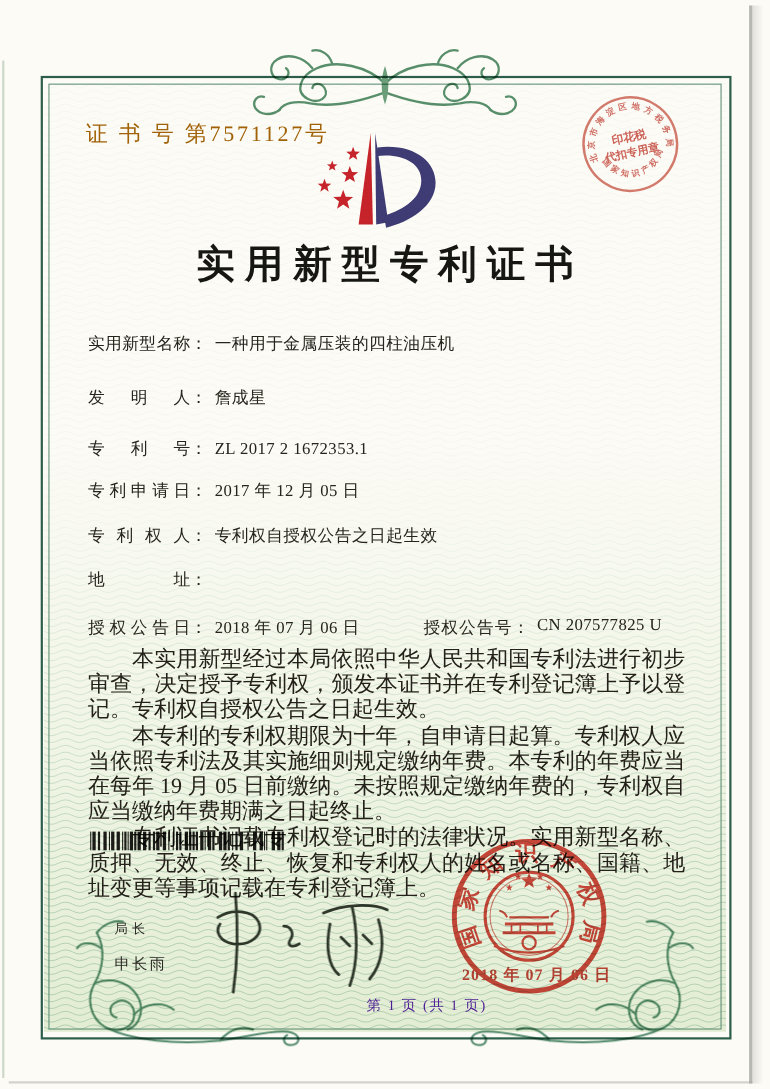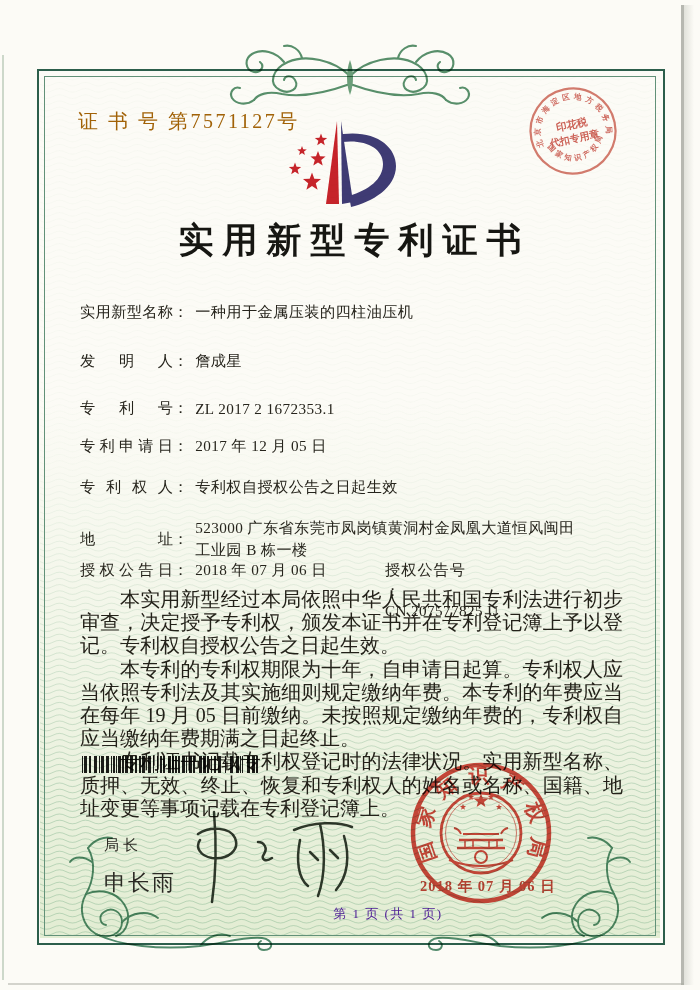--- a/index.html
+++ b/index.html
@@ -25,27 +25,27 @@
   .cert-no{top:108px;left:78px;font-size:20px;letter-spacing:2.5px;color:#a16207;}
   .title{top:217px;left:38px;width:624px;margin:0;text-align:center;font-size:35px;
          font-weight:bold;letter-spacing:9px;text-indent:9px;color:#161612;}
   .row{position:absolute;z-index:3;left:80px;width:548px;display:flex;align-items:center;
        font-size:15.2px;color:#26241c;}
   .row .lab{display:inline-block;width:93px;text-align:justify;text-align-last:justify;}
   .row .colon{margin-right:7px;}
   .row .val{letter-spacing:.4px;}
   .row .val .vl{display:block;line-height:22px;}
   .r0{top:302px}.r1{top:351px}.r2{top:398px}.r3{top:436px}.r4{top:477px}.r5{top:517px}.r6{top:560px}
-  .g2{position:absolute;left:305px;top:0;display:flex;flex-direction:column;}
+  .g2{position:absolute;left:305px;top:0;display:flex;}
   .g2 .lab2{letter-spacing:1px;}
   .paras{top:588px;left:80px;width:543px;text-align:justify;font-size:20px;
          line-height:23.2px;color:#232119;}
   .paras p{margin:0;text-indent:2em;}
-  .sig-title{top:836px;left:104px;font-size:15px;letter-spacing:4px;color:#2b2a24;text-align:right;}
-  .sig-name{top:868px;left:104px;font-size:22px;letter-spacing:2px;color:#2b2a24;}
+  .sig-title{top:836px;left:104px;font-size:12px;letter-spacing:4px;color:#2b2a24;text-align:right;}
+  .sig-name{top:868px;left:104px;font-size:14px;letter-spacing:2px;color:#2b2a24;}
   .footer{top:905px;left:38px;width:700px;text-align:center;font-size:13px;
           letter-spacing:1.5px;color:#4c1d95;}
   
   #overlay{position:absolute;left:0;top:0;z-index:5;pointer-events:none;mix-blend-mode:multiply;}
   .seal-text{font-family:"Liberation Serif","DejaVu Serif",serif;font-weight:bold;}
 </style>
 </head>
 <body>
 
 <div class="page">
@@ -225,24 +225,20 @@
     <span class="val">2017 年 12 月 05 日</span>
   </div>
   <div class="row r4">
     <span class="lab">专利权人</span>
       <span class="colon">：</span>
     <span class="val">专利权自授权公告之日起生效</span>
   </div>
   <div class="row r5">
     <span class="lab">地址</span>
       <span class="colon">：</span>
-    <span class="val">
-      <span class="vl">523000 广东省东莞市凤岗镇黄洞村金凤凰大道恒风闽田</span>
-      <span class="vl">工业园 B 栋一楼</span>
-    </span>
   </div>
   <div class="row r6">
     <span class="lab">授权公告日</span>
       <span class="colon">：</span>
     <span class="val">2018 年 07 月 06 日</span>
     <span class="g2">
       <span class="lab2">授权公告号</span>
         <span class="colon">：</span>
       <span class="val">CN 207577825 U</span>
     </span>

